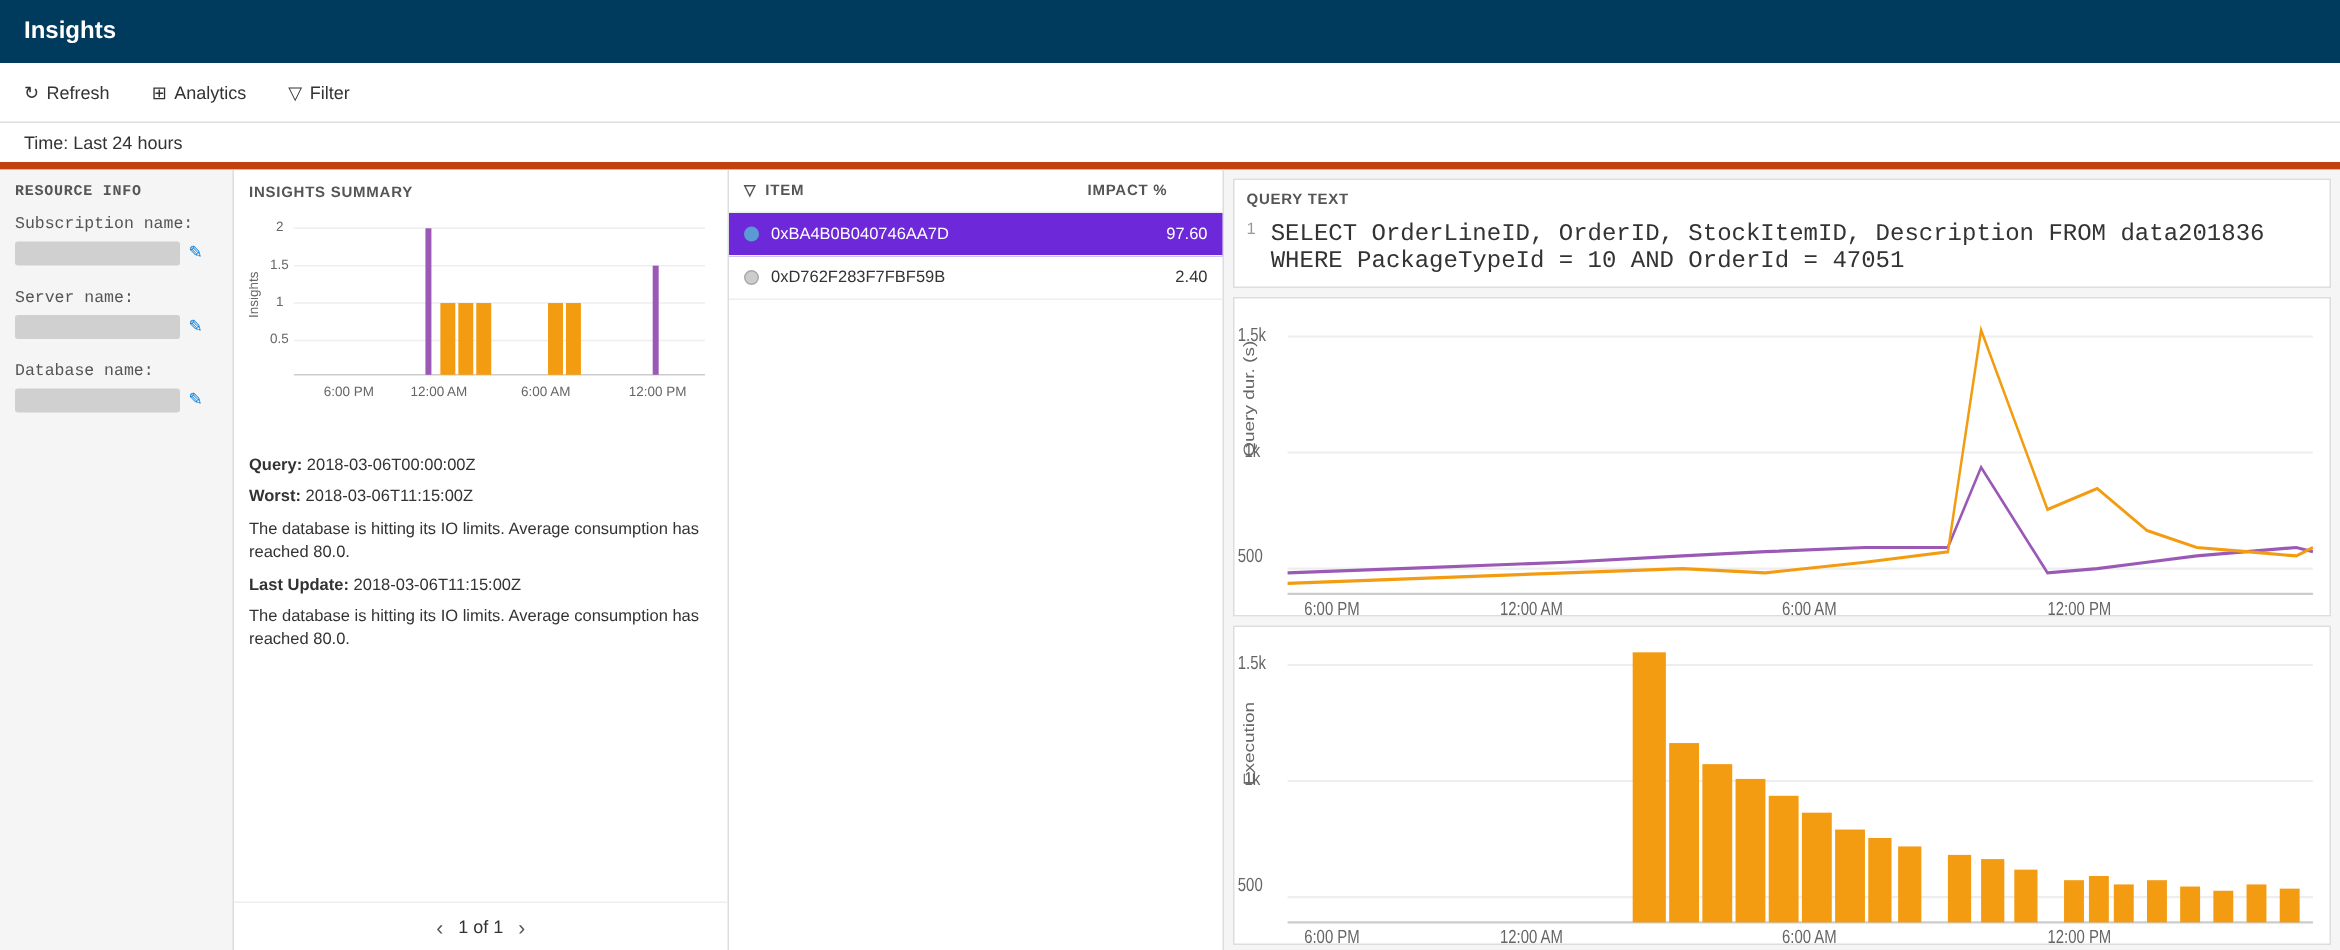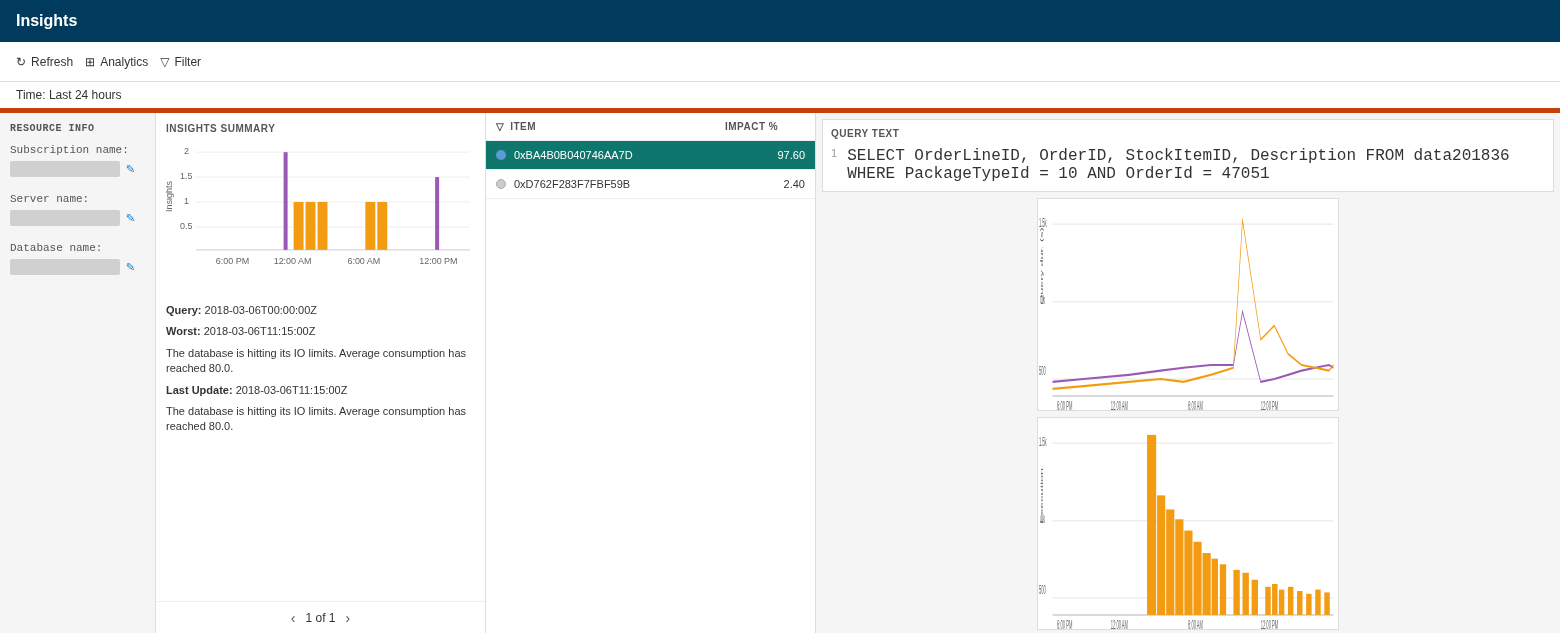--- a/index.html
+++ b/index.html
@@ -17,21 +17,21 @@
     }
     .app-title { font-size: 16px; font-weight: 600; }
     .app-subtitle { font-size: 11px; opacity: 0.8; }
 
     
     .toolbar {
       background: white;
       padding: 0 16px;
       display: flex;
       align-items: center;
-      gap: 12px;
+      gap: 28px;
       border-bottom: 1px solid #ddd;
       height: 40px;
     }
     .toolbar-btn {
       display: flex;
       align-items: center;
       gap: 5px;
       font-size: 12px;
       color: #333;
       cursor: pointer;
@@ -170,41 +170,40 @@
     .items-header-impact { width: 80px; text-align: left; }
     .filter-icon { margin-right: 6px; color: #555; }
     .item-row {
       display: flex;
       align-items: center;
       padding: 8px 10px;
       border-bottom: 1px solid #eee;
       cursor: pointer;
       font-size: 11px;
     }
-    .item-row.selected { background: #0f766e; color: white; align-items: center; }
+    .item-row.selected { background: #6d28d9; color: white; align-items: center; }
     .item-dot {
       width: 10px;
       height: 10px;
       border-radius: 50%;
       margin-right: 8px;
       flex-shrink: 0;
     }
     .item-dot.blue { background: #5b9bd5; }
     .item-dot.gray { background: #ccc; border: 1px solid #aaa; }
     .item-name { flex: 1; font-size: 11px; }
     .item-impact { width: 80px; text-align: right; }
 
     
     .query-section {
       flex: 1;
       background: #f5f5f5;
       display: flex;
       flex-direction: column;
       overflow: hidden;
-      align-items: center;
     }
 
     .query-text-panel {
       background: white;
       margin: 6px 6px 4px 6px;
       padding: 8px;
       border: 1px solid #ddd;
       flex-shrink: 0;
     }
     .query-text-title {

